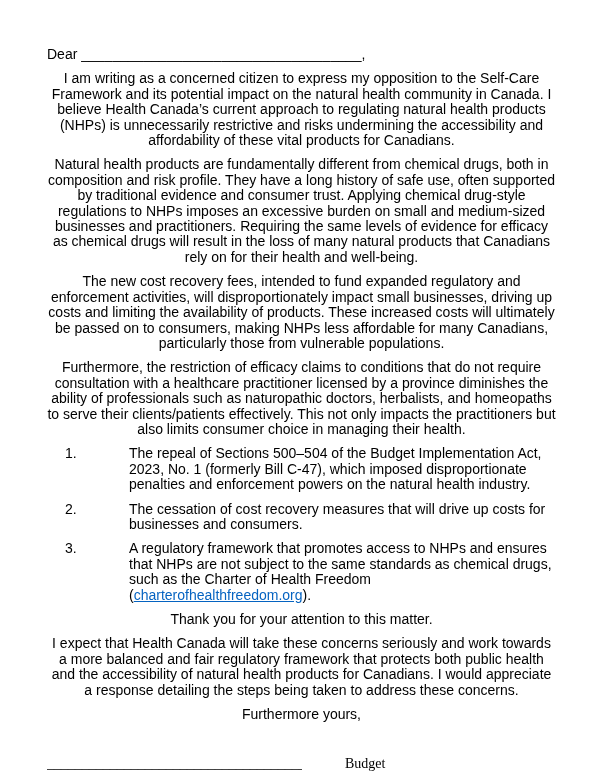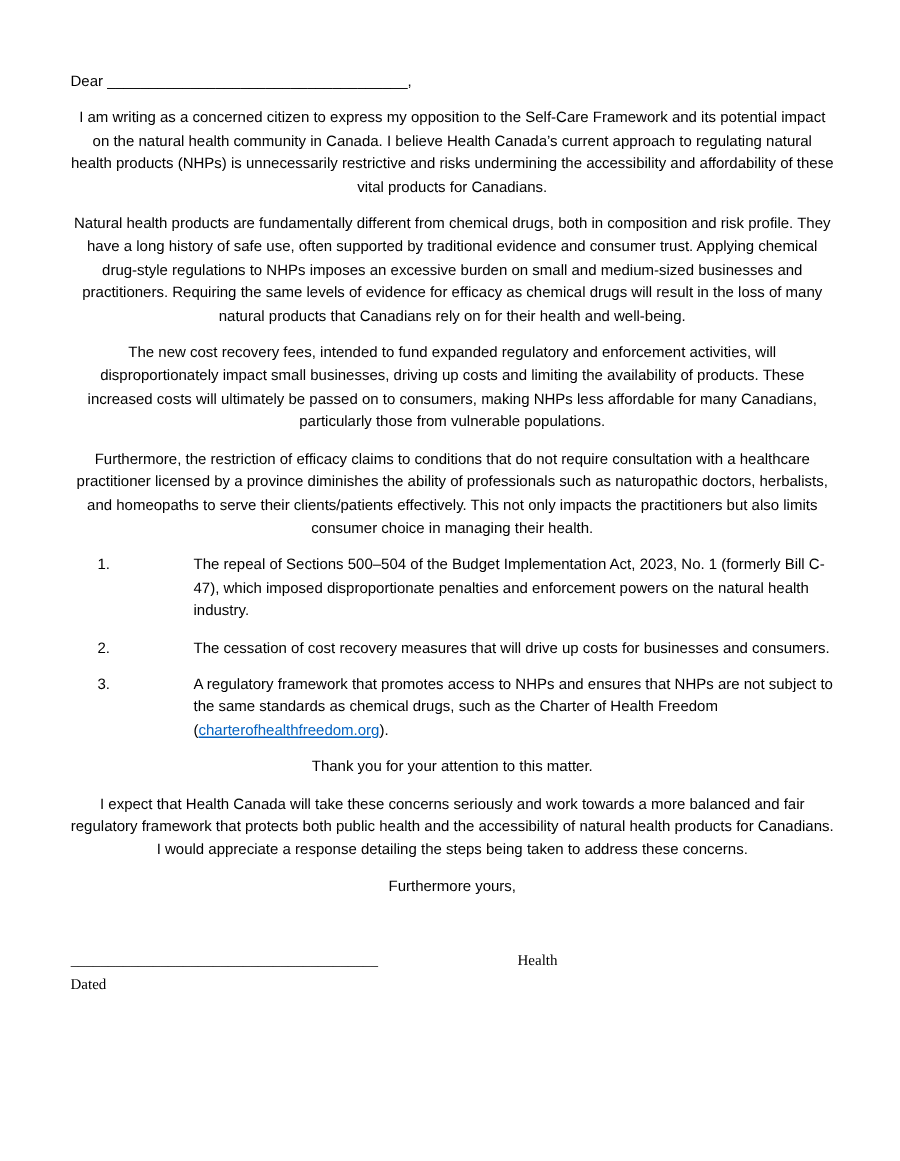--- a/index.html
+++ b/index.html
@@ -8,21 +8,21 @@
     background: #ffffff;
   }
   .page {
     position: relative;
     width: 600px;
     height: 774px;
     box-sizing: border-box;
     background: #ffffff;
     padding: 47px 44px 0 47px;
     font-family: "Liberation Sans", sans-serif;
-    font-size: 10px;
+    font-size: 14px;
     line-height: 15.4px;
     color: #000000;
     overflow: hidden;
   }
   .para {
     margin: 0 0 9px 0;
     text-align: center;
   }
   .salutation {
     margin: 0 0 9px 0;
@@ -112,17 +112,17 @@
   <p class="para">I expect that Health Canada will take these concerns seriously and work towards a more balanced and fair regulatory framework that protects both public health and the accessibility of natural health products for Canadians. I would appreciate a response detailing the steps being taken to address these concerns.</p>
 
   <p class="para">Furthermore yours,</p>
 
   <div class="sig-row">
     <div class="sig-col-left">
       <div class="sig-line">_________________________________________</div>
       <div class="sig-label">Dated</div>
     </div>
     <div class="sig-col-right">
-      <div class="sig-label">Health</div>
+      <div class="sig-label">Budget</div>
     </div>
   </div>
 
 </div>
 
 </body></html>

